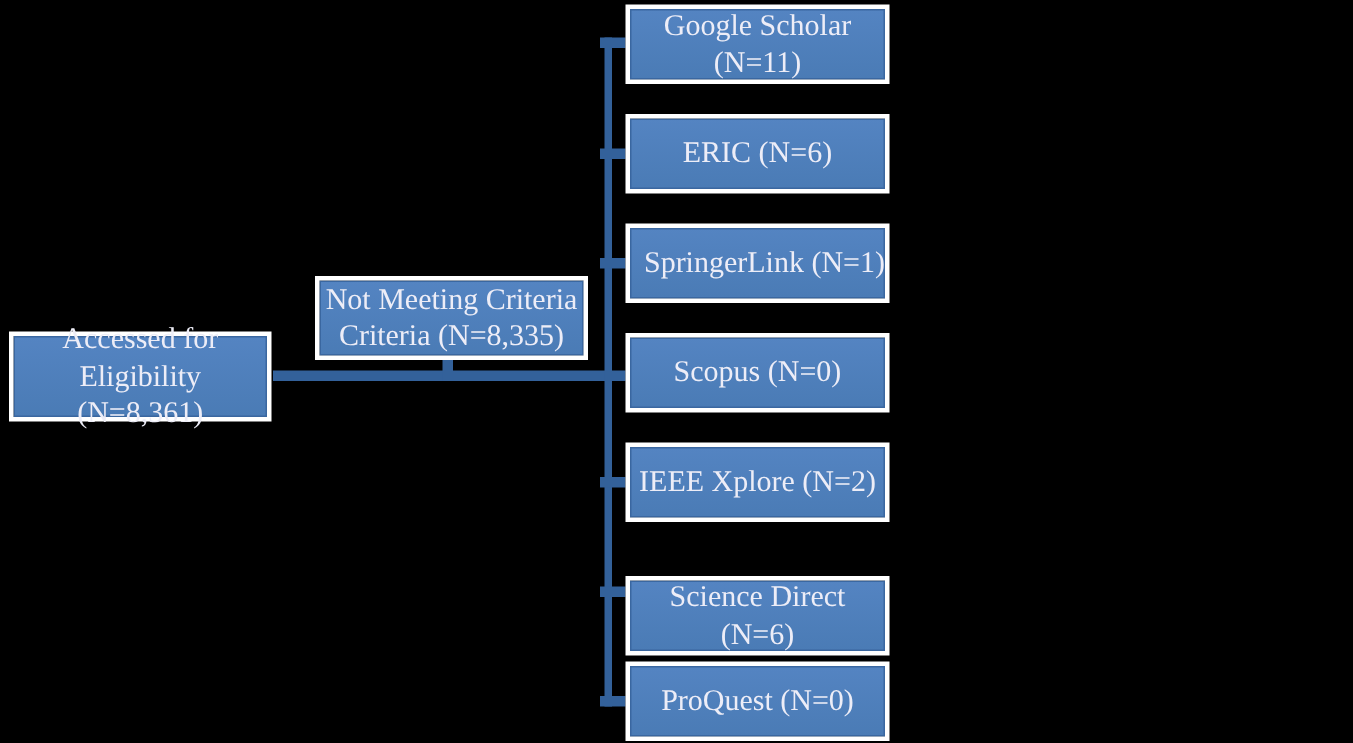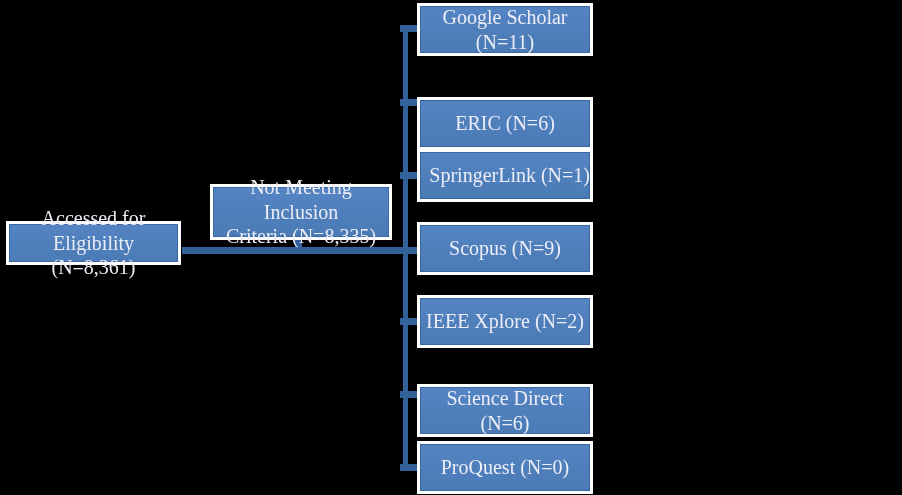--- a/index.html
+++ b/index.html
@@ -36,21 +36,21 @@
     justify-content:center;
     text-align:center;
     font-size:20px;
     line-height:1.22;
   }
   .connector{
     position:absolute;
     background:var(--connector);
   }
   .leaf-0{top:3px;}
-  .leaf-1{top:76px;margin-top:21px;}
+  .leaf-1{top:76px;}
   .leaf-2{top:149px;align-items:flex-end;}
   .leaf-3{top:222px;}
   .leaf-4{top:295px;justify-content:center;}
   .leaf-5{top:384px;}
   .leaf-6{top:441px;}
   .leaf{left:417px;width:176px;height:53px;}
   .stub{left:400px;width:17px;height:7px;}
   .stub-0{top:25px;}
   .stub-1{top:99px;}
   .stub-2{top:172px;}
@@ -66,41 +66,41 @@
   <div class="connector" style="left:182px;top:247px;width:235px;height:7px;"></div>
   <div class="connector" style="left:295px;top:239px;width:7px;height:15px;"></div>
   <div class="connector" style="left:403px;top:25px;width:5px;height:446px;"></div>
   <div class="connector stub stub-0"></div>
   <div class="connector stub stub-1"></div>
   <div class="connector stub stub-2"></div>
   <div class="connector stub stub-4"></div>
   <div class="connector stub stub-5"></div>
   <div class="connector stub stub-6"></div>
 
-  <div class="node" style="left:6px;top:221px;width:175px;height:44px;align-items:center;">
+  <div class="node" style="left:6px;top:221px;width:175px;height:60px;align-items:center;">
     <span>Accessed for Eligibility</span>
     <span>(N=8,361)</span>
   </div>
 
   <div class="node" style="left:210px;top:184px;width:182px;height:56px;">
-    <span>Not Meeting Inclusion</span>
+    <span>Not Meeting Criteria</span>
     <span>Criteria (N=8,335)</span>
   </div>
 
   <div class="node leaf leaf-0">
     <span>Google Scholar (N=11)</span>
   </div>
   <div class="node leaf leaf-1">
     <span>ERIC (N=6)</span>
   </div>
   <div class="node leaf leaf-2">
     <span>SpringerLink (N=1)</span>
   </div>
   <div class="node leaf leaf-3">
-    <span>Scopus (N=9)</span>
+    <span>Scopus (N=0)</span>
   </div>
   <div class="node leaf leaf-4">
     <span>IEEE Xplore (N=2)</span>
   </div>
   <div class="node leaf leaf-5">
     <span>Science Direct (N=6)</span>
   </div>
   <div class="node leaf leaf-6">
     <span>ProQuest (N=0)</span>
   </div>

